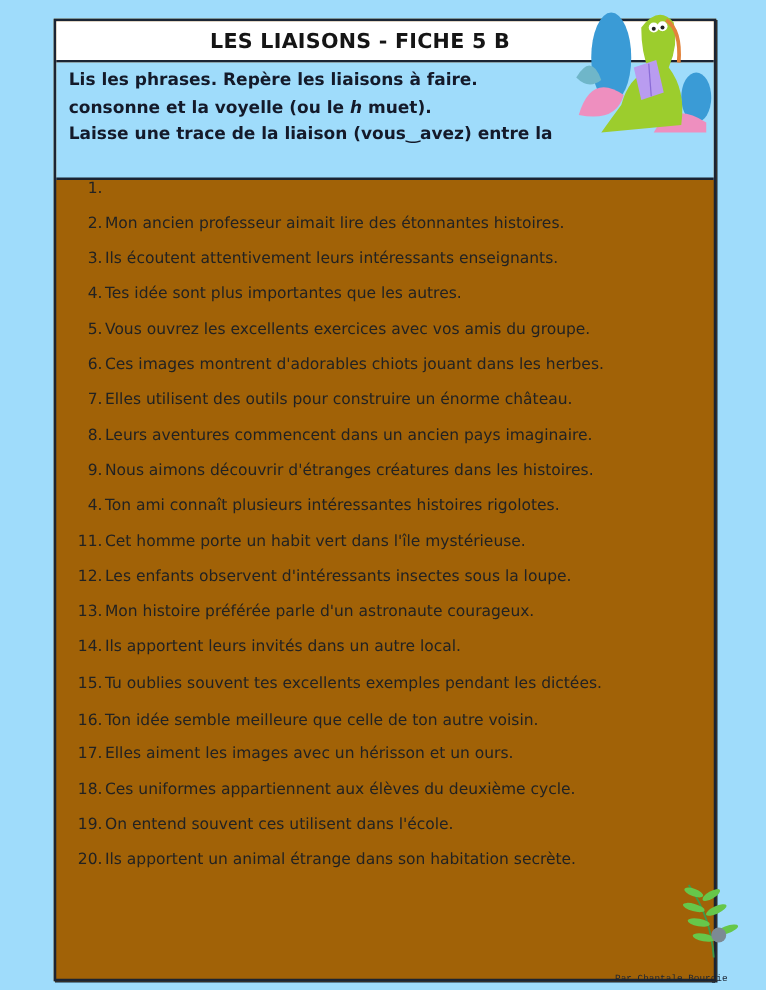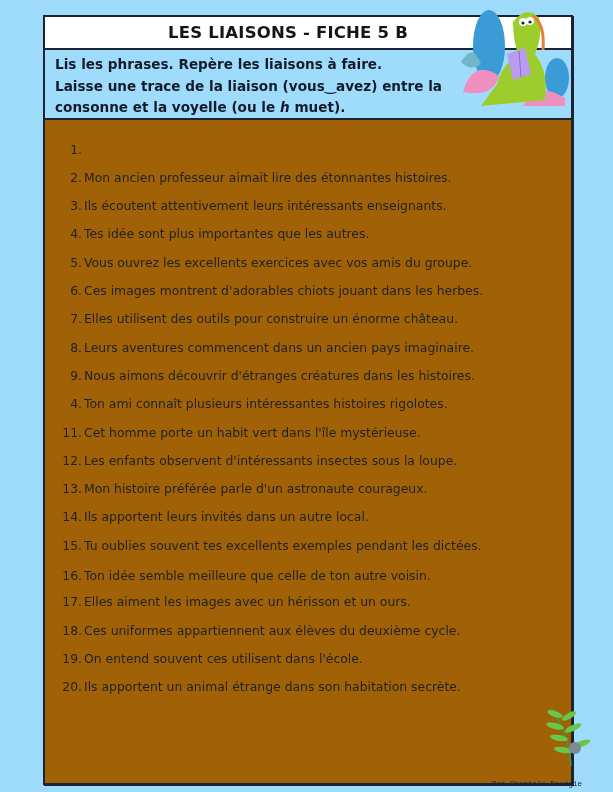--- a/index.html
+++ b/index.html
@@ -16,21 +16,21 @@
   }
   .title-band {
     height:31px; border-bottom:2px solid #1b2433; background:#ffffff;
     display:flex; align-items:center; justify-content:center;
   }
   .title {
     font-weight:bold; font-size:16.5px; letter-spacing:0.2px; color:#151515;
     margin-left:-40px;
   }
   .instr-band {
-    height:70px; background:#9fdcfb; border-bottom:2px solid #1b2433;
+    height:94px; background:#9fdcfb; border-bottom:2px solid #1b2433;
     padding:4px 0 0 10px; box-sizing:border-box;
   }
   .instr-line {
     font-weight:bold; font-size:13.6px; line-height:21.5px; color:#141a2a;
     white-space:nowrap;
   }
   .instr-line i { font-style:italic; }
   .tie { font-weight:bold; }
   .list { position:absolute; top:122px; left:0; right:0; }
   .item {
@@ -53,22 +53,22 @@
 </style>
 </head>
 <body>
 
 <div class="sheet">
   <div class="title-band">
     <span class="title">LES LIAISONS - FICHE 5 B</span>
   </div>
   <div class="instr-band">
     <div class="instr-line">Lis les phrases. Repère les liaisons à faire.</div>
+    <div class="instr-line"><span>consonne et la voyelle (ou le </span><i>h</i><span> muet).</span></div>
     <div class="instr-line"><span>Laisse une trace de la liaison (vous</span><span class="tie">‿</span><span>avez) entre la</span></div>
-    <div class="instr-line"><span>consonne et la voyelle (ou le </span><i>h</i><span> muet).</span></div>
   </div>
 
   <div class="list">
     <div class="item" style="top:0px">
         <span class="num">1.</span>
       </div>
     <div class="item" style="top:28.3px">
         <span class="num">2.</span>
         <span class="txt">Mon ancien professeur aimait lire des étonnantes histoires.</span>
       </div>

